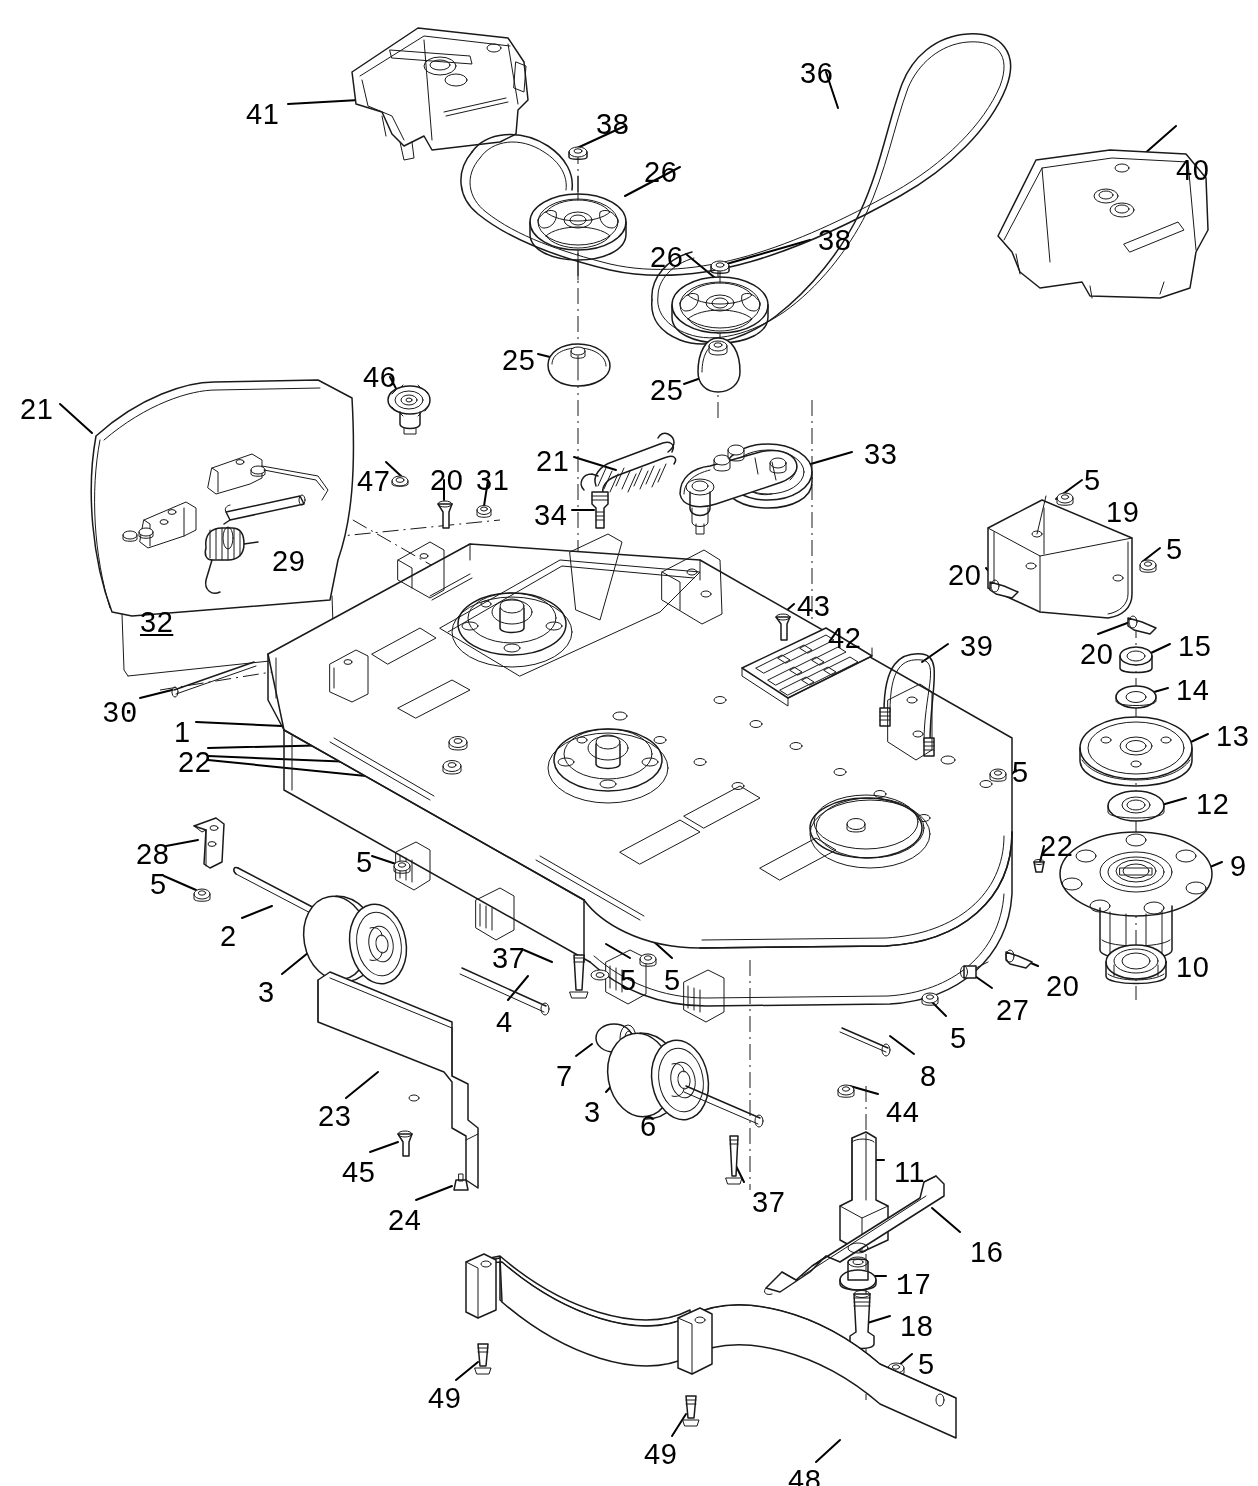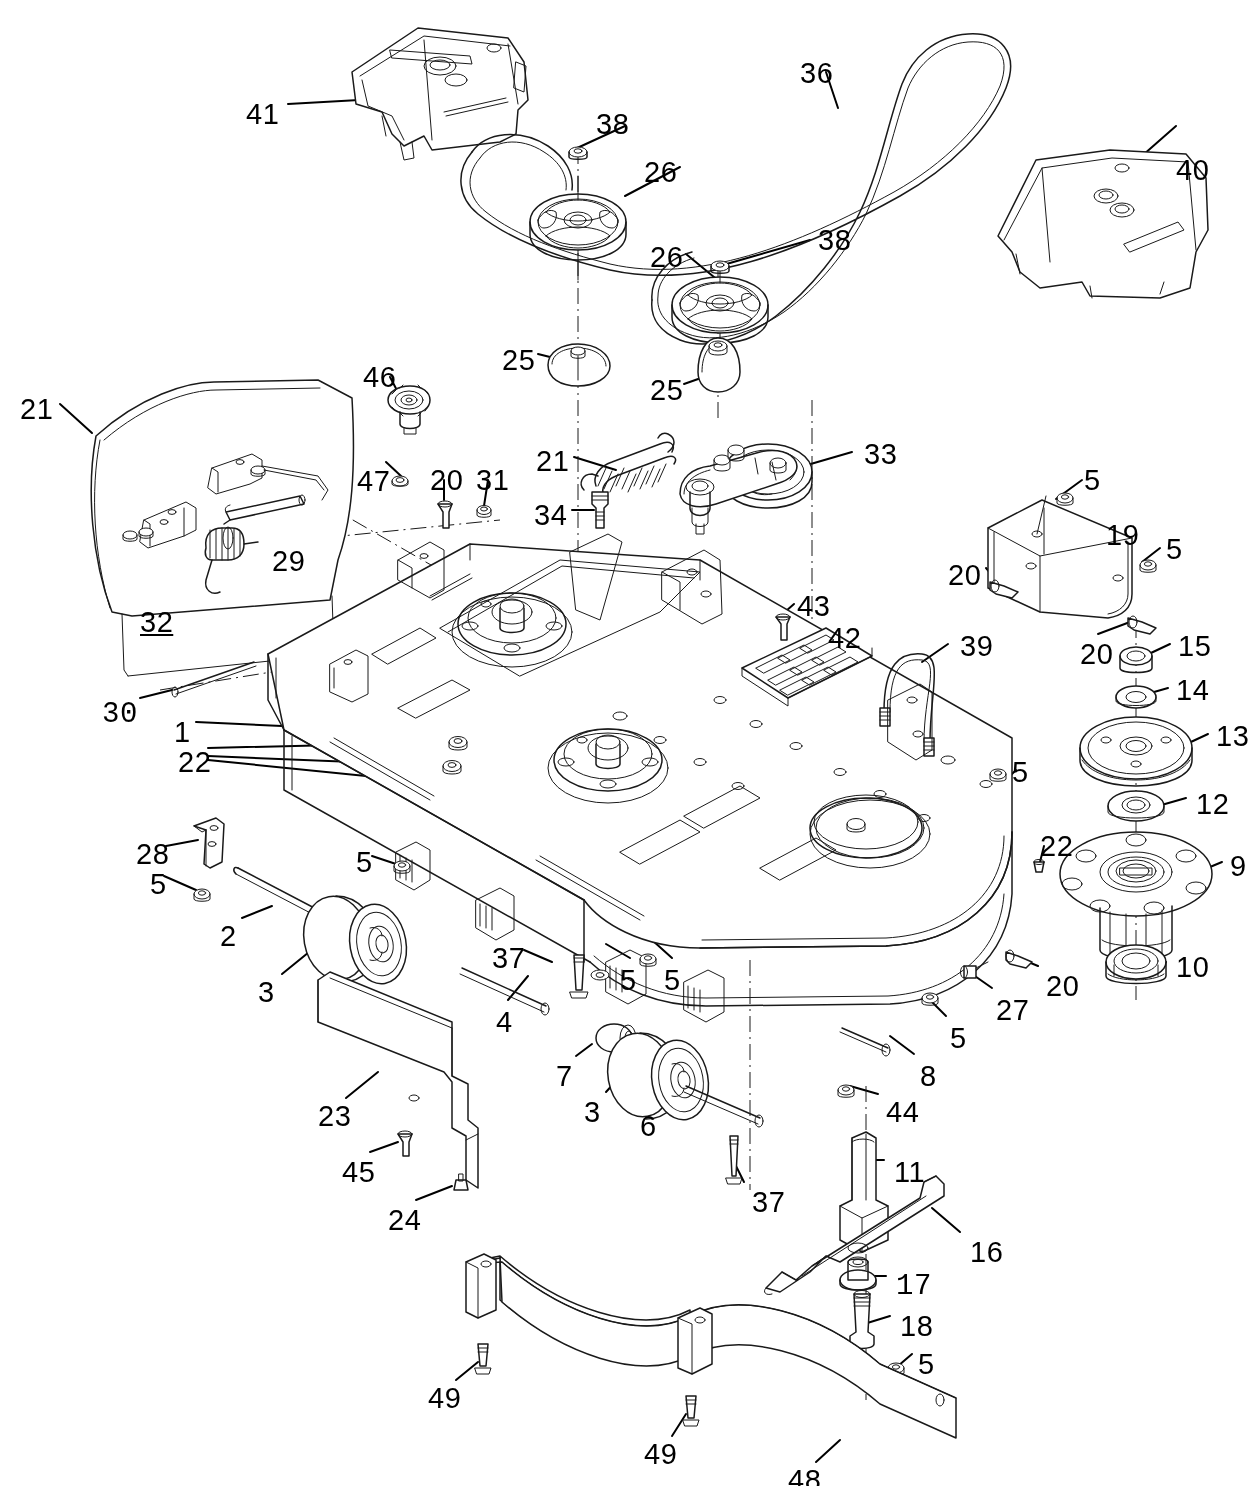--- a/index.html
+++ b/index.html
@@ -816,21 +816,21 @@
   <div class="callout" style="left:363px;top:363px;">46</div>
   <div class="callout" style="left:20px;top:395px;">21</div>
   <div class="callout" style="left:357px;top:452px;margin-top:15px;">47</div>
   <div class="callout" style="left:430px;top:466px;">20</div>
   <div class="callout" style="left:476px;top:466px;">31</div>
   <div class="callout" style="left:536px;top:447px;">21</div>
   <div class="callout" style="left:864px;top:440px;">33</div>
   <div class="callout" style="left:534px;top:501px;">34</div>
   <div class="callout" style="left:272px;top:547px;">29</div>
   <div class="callout" style="left:1084px;top:466px;">5</div>
-  <div class="callout" style="left:1106px;top:521px;text-align:right;">19</div>
+  <div class="callout" style="left:1106px;top:498px;text-align:right;">19</div>
   <div class="callout" style="left:1166px;top:535px;">5</div>
   <div class="callout" style="left:948px;top:561px;">20</div>
   <div class="callout" style="left:1080px;top:640px;">20</div>
   <div class="callout" style="left:140px;top:608px;text-decoration:underline;">32</div>
   <div class="callout" style="left:1178px;top:632px;">15</div>
   <div class="callout" style="left:797px;top:592px;">43</div>
   <div class="callout" style="left:828px;top:624px;">42</div>
   <div class="callout" style="left:960px;top:632px;">39</div>
   <div class="callout" style="left:1176px;top:676px;">14</div>
   <div class="callout" style="left:102px;top:700px;font-family:Liberation Mono, monospace;">30</div>

